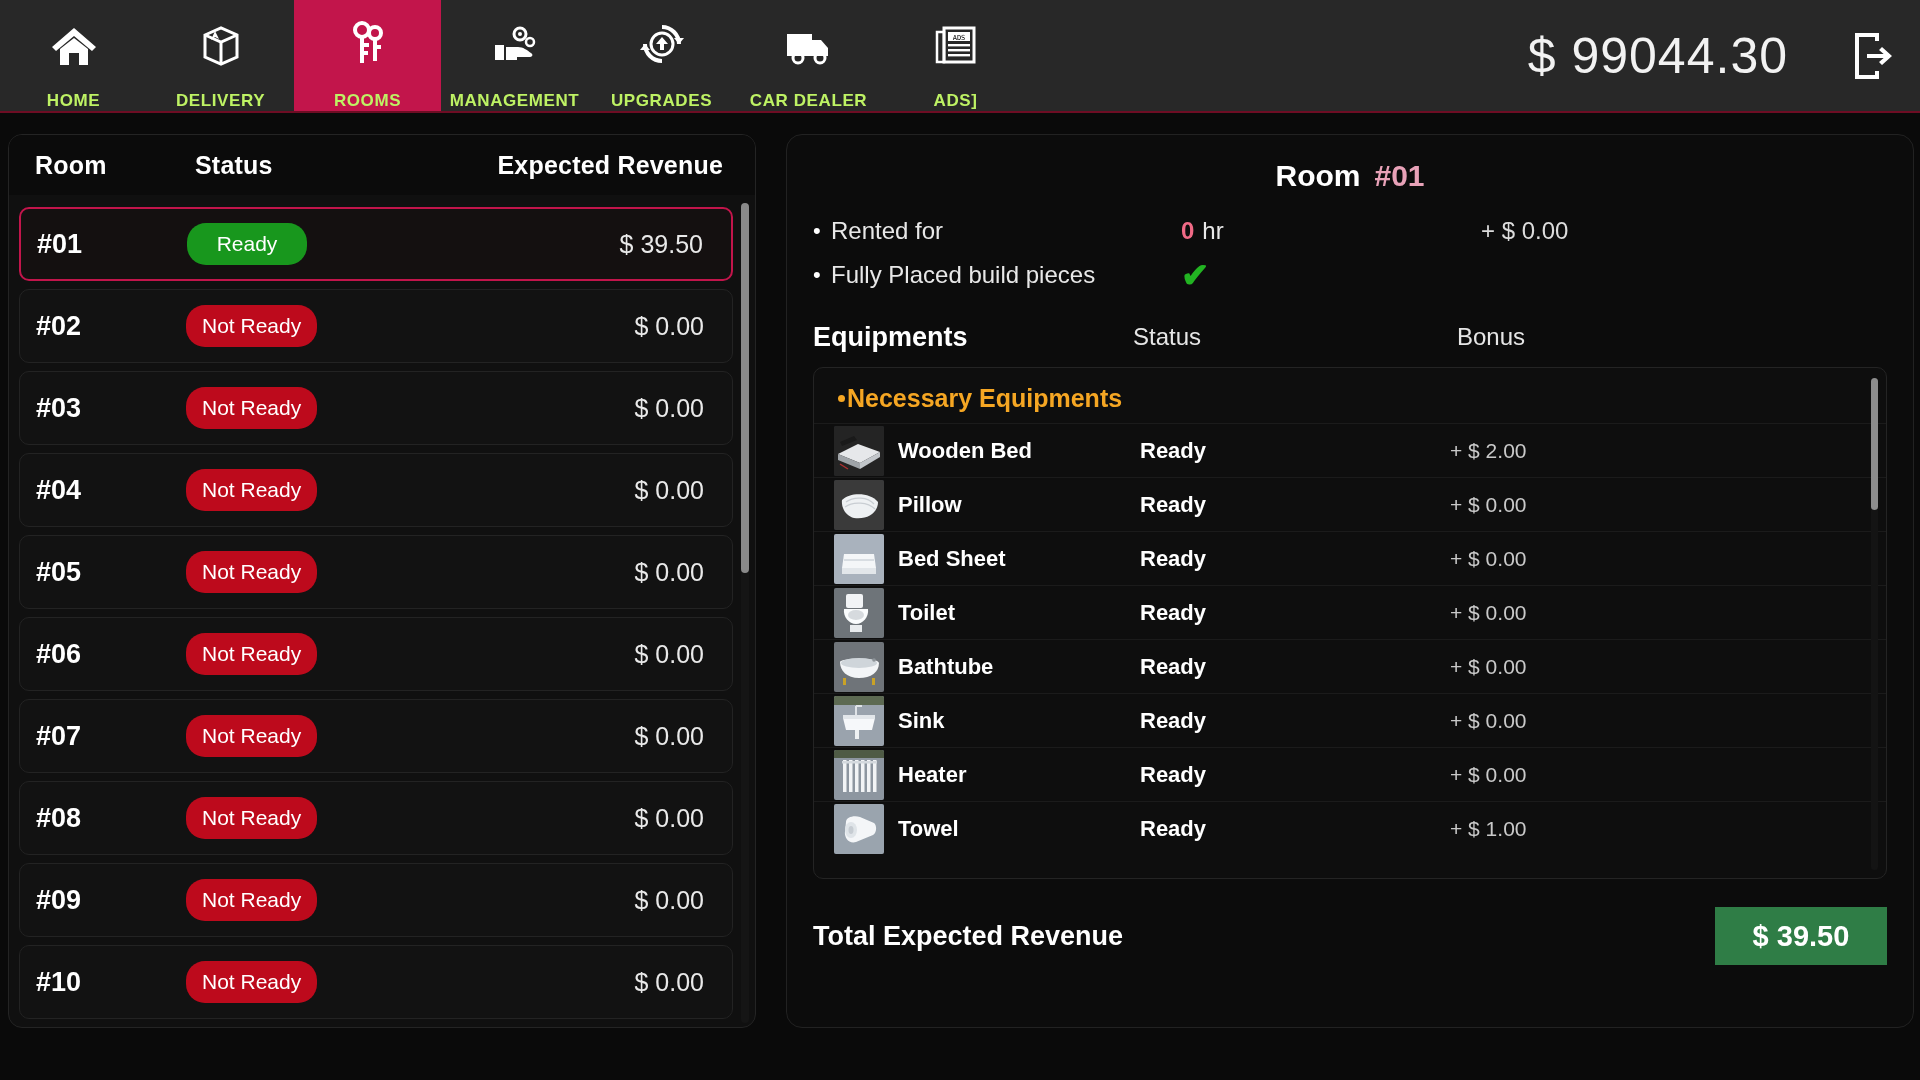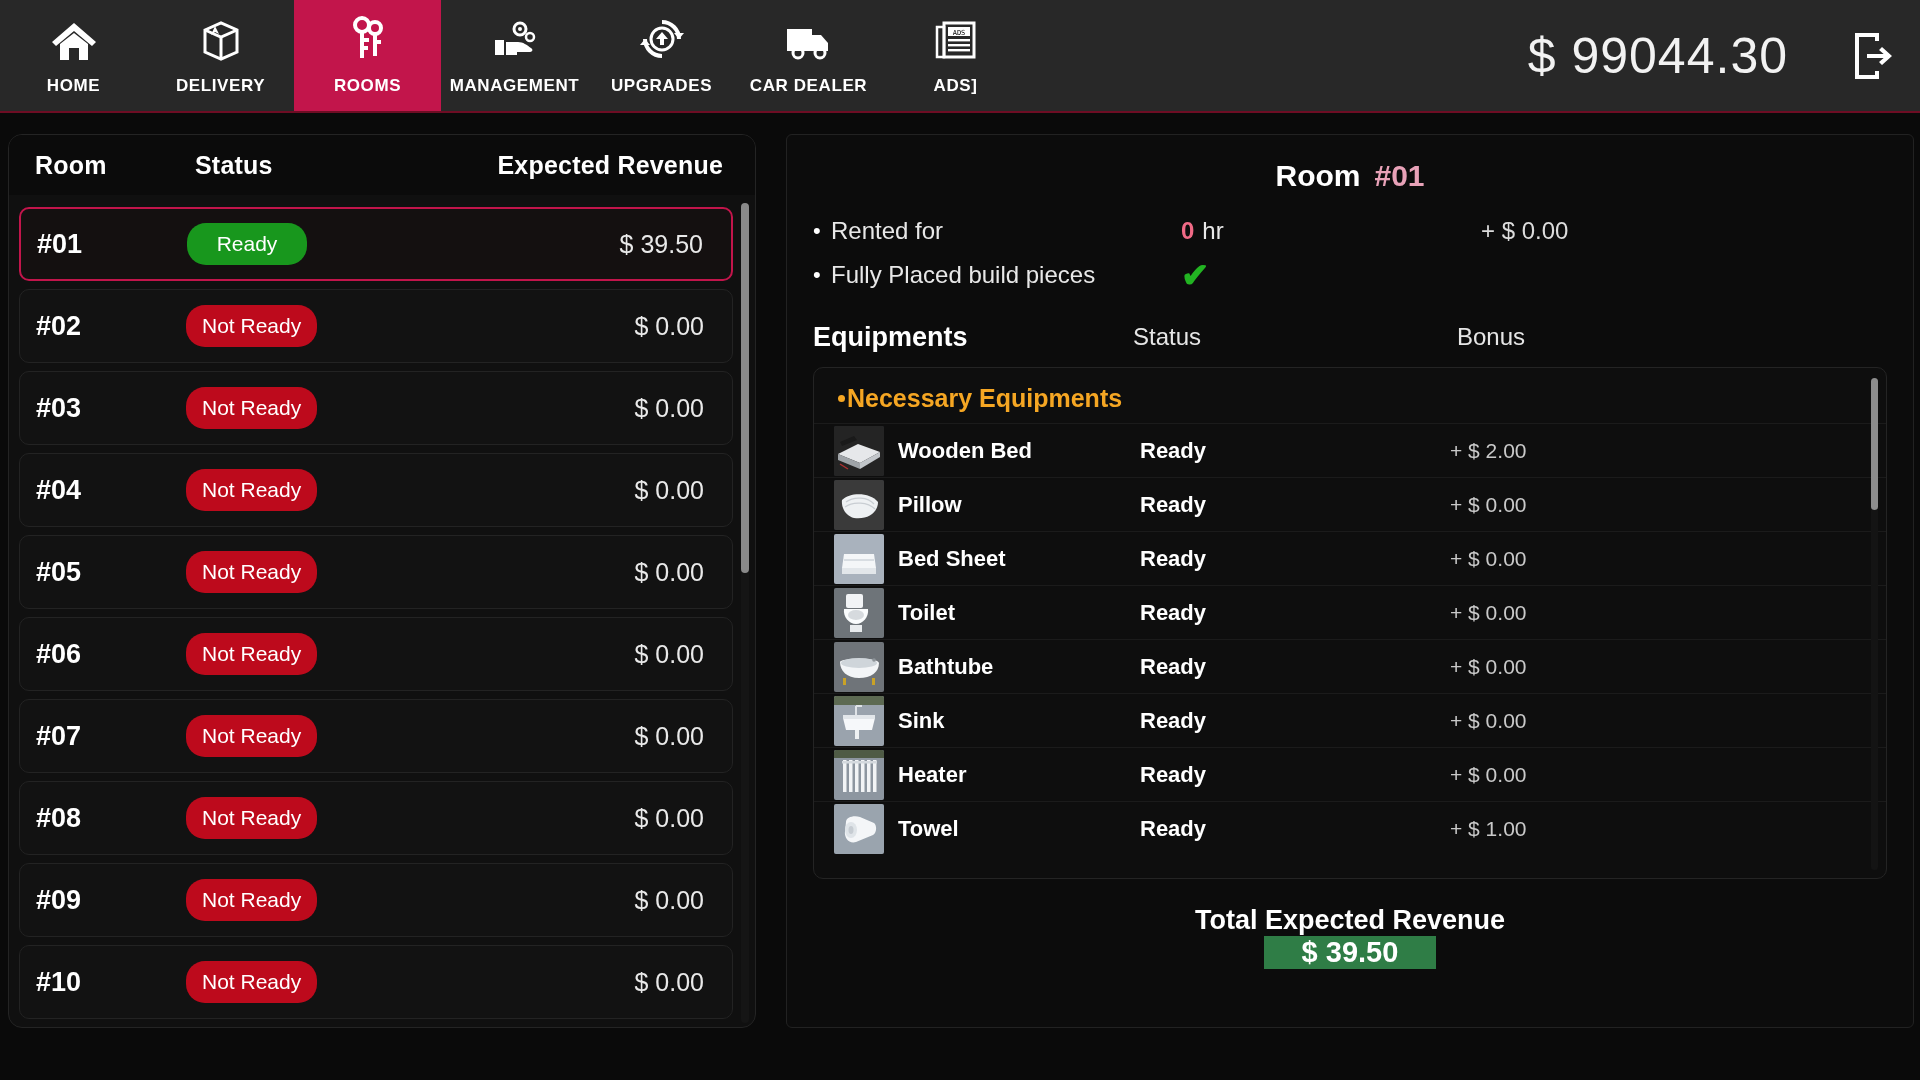--- a/index.html
+++ b/index.html
@@ -15,29 +15,29 @@
   .topnav {
     position: absolute; top: 0; left: 0;
     width: 1920px; height: 113px;
     background: #282828;
     display: flex; align-items: stretch;
     border-bottom: 2px solid #6e0d24;
   }
   .nav-item {
     width: 147px; height: 111px;
     display: flex; flex-direction: column;
-    align-items: center; justify-content: center;
-    gap: 14px; cursor: pointer;
+    align-items: center; justify-content: flex-end;
+    gap: 24px; cursor: pointer;
     background: transparent;
   }
   .nav-item.active { background: #c2154b; }
   .nav-ico { height: 46px; display: flex; align-items: flex-end; justify-content: center; }
   .nav-ico svg { display: block; }
   .nav-label {
-    color: #ffffff; font-size: 17px; font-weight: bold;
+    color: #bef264; font-size: 17px; font-weight: bold;
     letter-spacing: .6px; white-space: nowrap;
   }
   .nav-spacer { flex: 1; }
   .money {
     color: #f2f2f2; font-size: 50px; font-weight: 300;
     letter-spacing: 1px; display: flex; align-items: center;
     padding-right: 46px;
   }
   .logout-btn {
     width: 86px; display: flex; align-items: center; justify-content: center;
@@ -106,21 +106,21 @@
     width: 8px; height: 370px;
     background: #8a8a8a; border-radius: 4px;
   }
 
   
   .detail-panel {
     position: absolute; left: 786px; top: 134px;
     width: 1128px; height: 894px;
     background: #0c0c0c;
     border: 1px solid #222222;
-    border-radius: 6px;
+    border-radius: 16px;
     padding: 14px 26px 18px 26px;
   }
   .detail-title {
     text-align: center; font-size: 30px; font-weight: bold;
     color: #ffffff; padding: 10px 0 16px 0;
   }
   .detail-title .num { color: #e8a2b8; margin-left: 14px; }
   .detail-line {
     display: flex; align-items: center; height: 44px;
     font-size: 24px; color: #e8e8e8;
@@ -182,21 +182,21 @@
     position: absolute; right: 8px; top: 10px;
     width: 7px; height: 492px; background: #141414; border-radius: 4px;
   }
   .eq-scrollbar .thumb {
     position: absolute; top: 0; left: 0;
     width: 7px; height: 132px; background: #8d8d8d; border-radius: 4px;
   }
 
   .total-row {
     display: flex; align-items: center;
-    margin-top: 26px; height: 62px; flex-direction: column;
+    margin-top: 26px; height: 62px;
   }
   .total-label {
     flex: 1; color: #ffffff; font-size: 27px; font-weight: bold;
   }
   .total-value {
     width: 172px; height: 58px;
     background: #2f7d46;
     display: flex; align-items: center; justify-content: center;
     color: #ffffff; font-size: 29px; font-weight: bold;
   }

